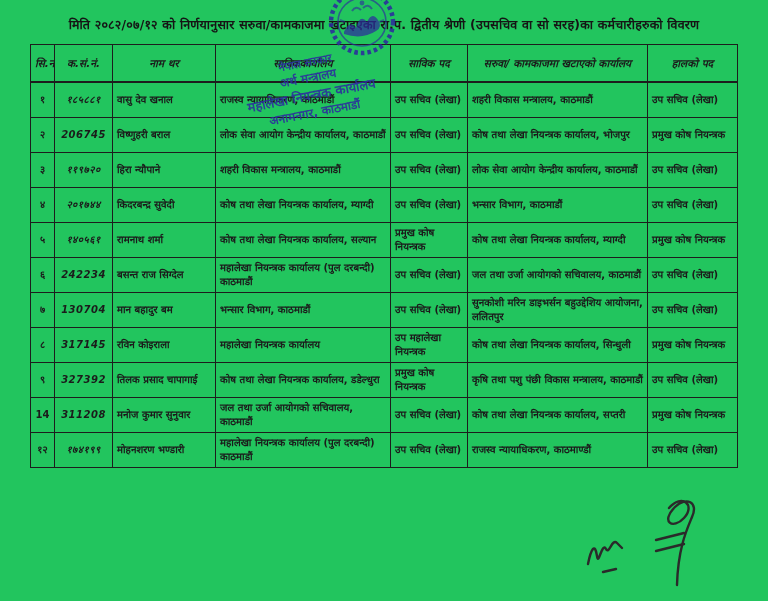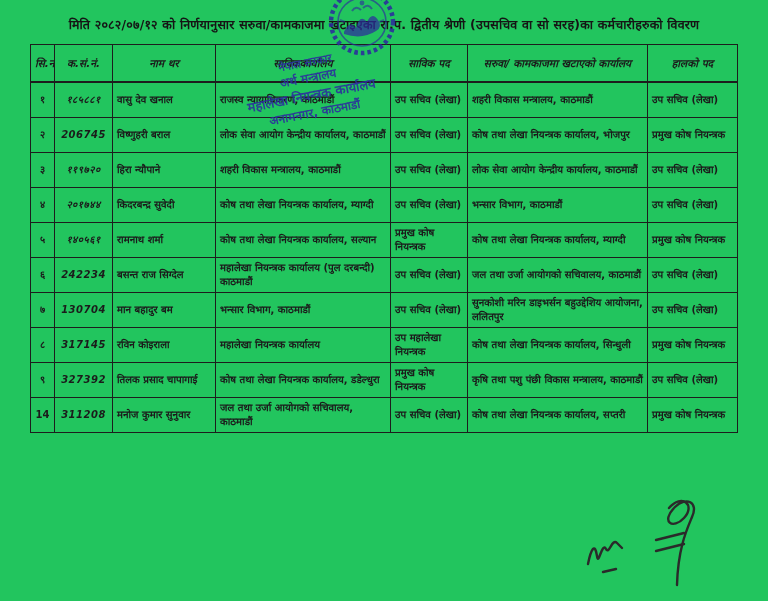--- a/index.html
+++ b/index.html
@@ -167,20 +167,30 @@
         </tr>
         <tr>
           <td>14</td>
           <td>311208</td>
           <td>मनोज कुमार सुनुवार</td>
           <td>जल तथा उर्जा आयोगको सचिवालय, काठमाडौं</td>
           <td>उप सचिव (लेखा)</td>
           <td>कोष तथा लेखा नियन्त्रक कार्यालय, सप्तरी</td>
           <td>प्रमुख कोष नियन्त्रक</td>
         </tr>
+        <tr>
+          <td>१२</td>
+          <td>१७४१९९</td>
+          <td>मोहनशरण भण्डारी</td>
+          <td>महालेखा नियन्त्रक कार्यालय (पुल दरबन्दी)
+काठमाडौं</td>
+          <td>उप सचिव (लेखा)</td>
+          <td>राजस्व न्यायाधिकरण, काठमाण्डौं</td>
+          <td>उप सचिव (लेखा)</td>
+        </tr>
       </tbody>
   </table>
 
   <svg class="emblem" width="92" height="68" viewBox="0 0 92 68">
     <g opacity="0.88">
       <circle cx="46" cy="28" r="31" fill="none" stroke="#2c2c9e" stroke-width="4.5" stroke-dasharray="3.6 3"></circle>
       <circle cx="46" cy="28" r="24" fill="none" stroke="#2c2c9e" stroke-width="1.6" opacity="0.75"></circle>
       <path d="M28,38 q6,-13 12,-4 q4,-15 11,-6 q5,-11 11,-2 q5,7 -2,11 q-14,9 -32,3 z" fill="#2c2c9e" opacity="0.82"></path>
       <path d="M36,17 q4,-6 9,-1 M47,14 q5,-5 9,1" fill="none" stroke="#2c2c9e" stroke-width="2" opacity="0.7"></path>
       <circle cx="46" cy="9" r="2.4" fill="#2c2c9e" opacity="0.7"></circle>

